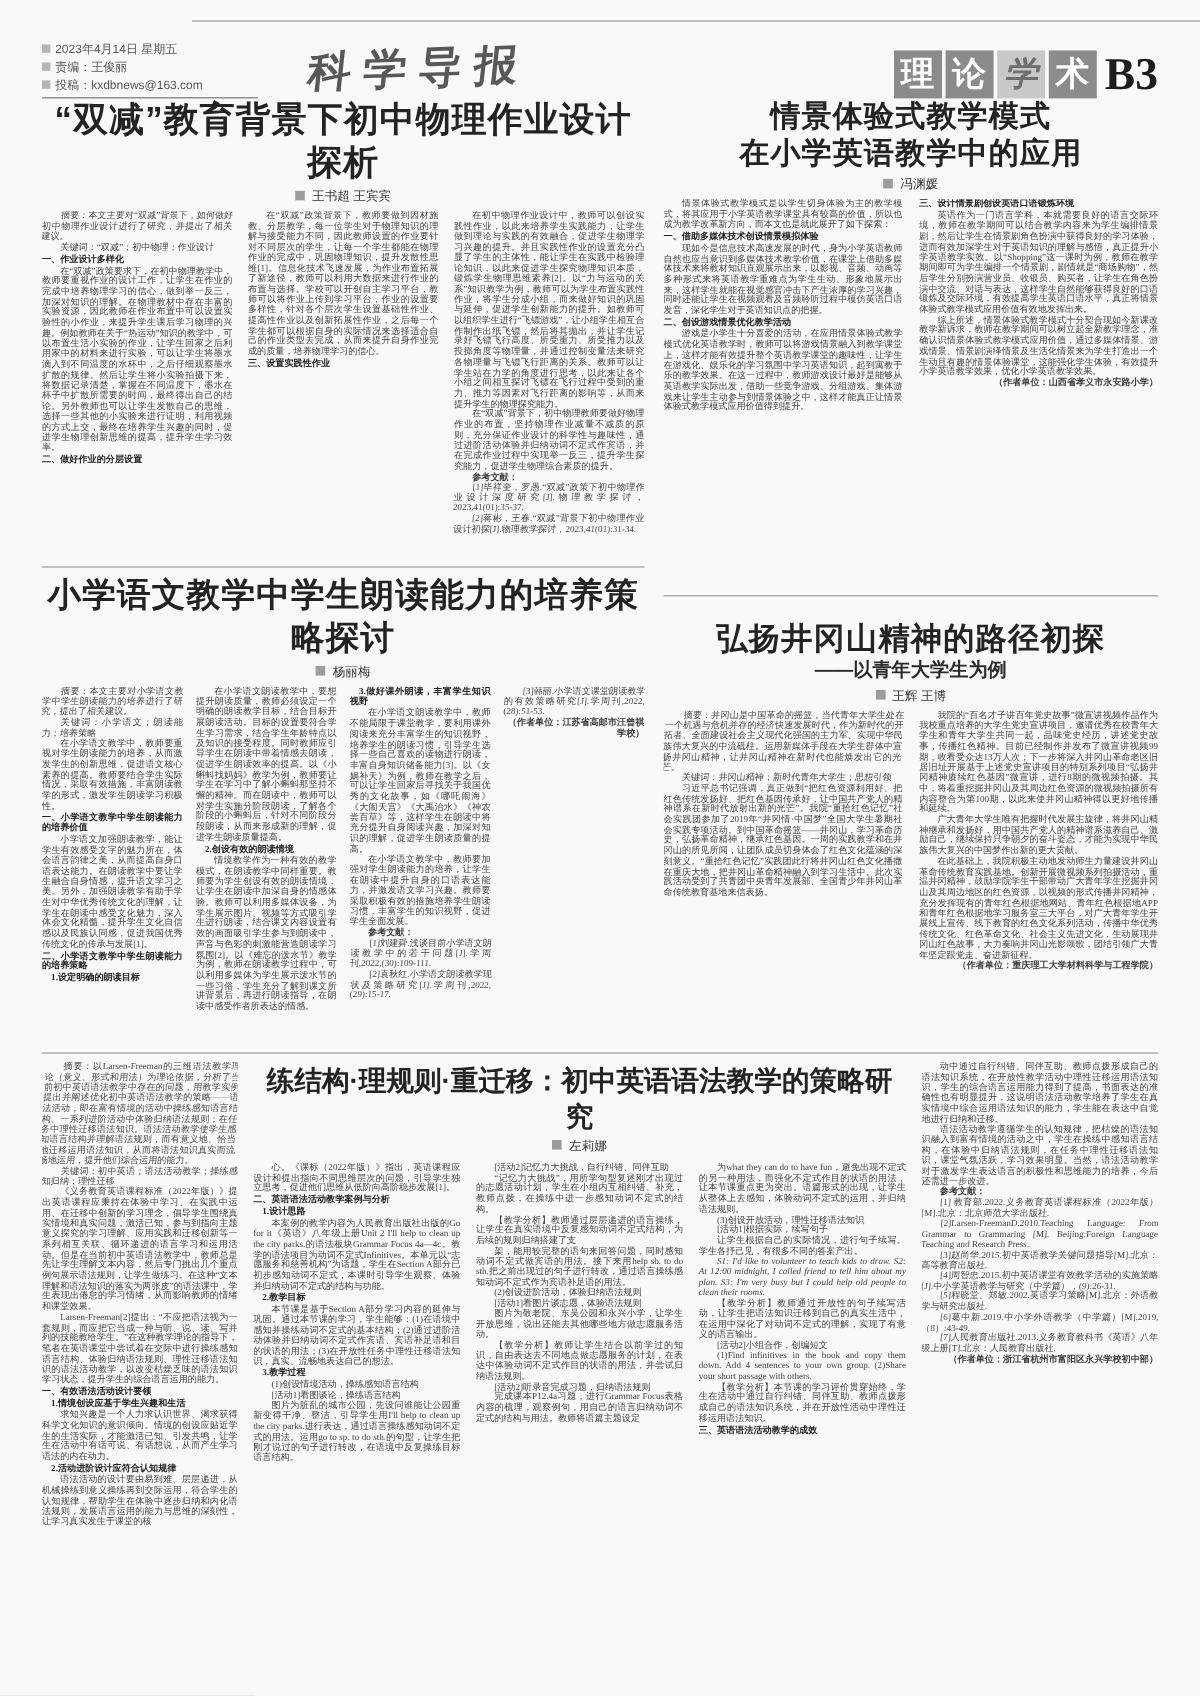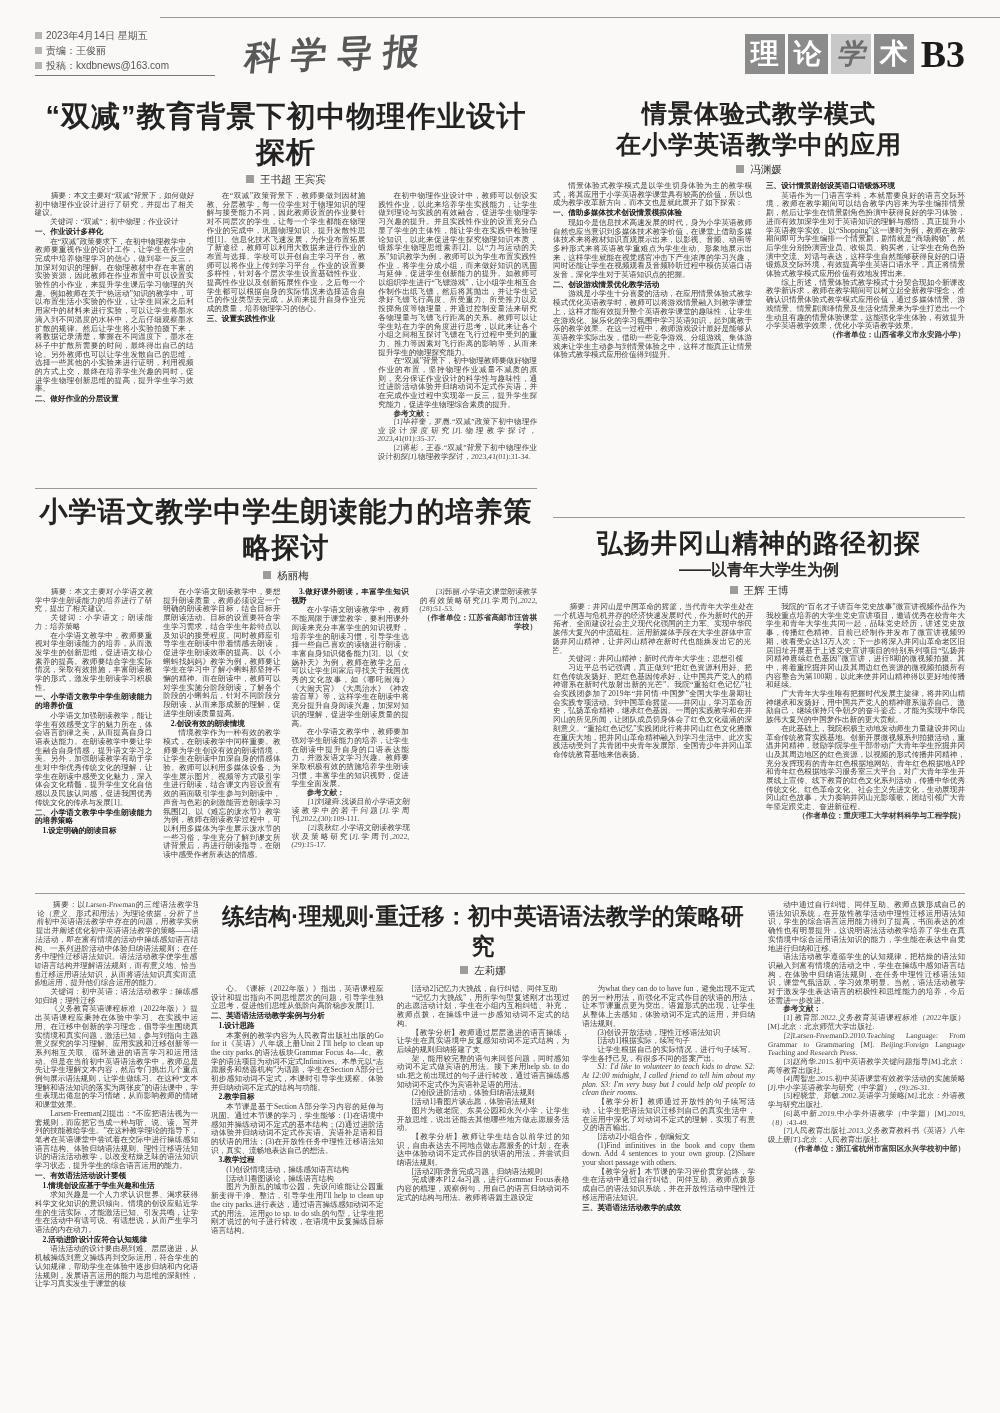--- a/index.html
+++ b/index.html
@@ -2,21 +2,21 @@
 <html><head>
 <meta charset="utf-8">
 <style>
   html,body{margin:0;padding:0;background:#ddd;}
   .page{position:relative;width:1000px;height:1413px;margin:0 auto;background:#faf9f7;
         font-family:"Liberation Serif","DejaVu Serif",serif;color:#3c3c3c;overflow:hidden;box-sizing:border-box;}
   .top-rule{position:absolute;top:17px;left:160px;right:0;border-top:1.5px solid #9a9a9a;}
   .inner{position:absolute;left:35px;right:35px;top:24px;}
 
   
-  .header{display:flex;align-items:flex-start;height:58px;}
+  .header{display:flex;align-items:flex-end;height:58px;gap:12px;}
   .head-info{width:180px;font-family:"Liberation Sans",sans-serif;font-size:10px;line-height:15px;color:#555;padding-top:4px;}
   .head-info .hline{white-space:nowrap;}
   .head-info .hline:last-child{border-bottom:1px solid #777;padding-bottom:2px;}
   .hsq{display:inline-block;width:7px;height:7px;background:#b5b5b5;margin-right:4px;}
   .masthead{font-family:"DejaVu Serif",serif;font-weight:bold;font-size:36px;color:#585858;
             transform:skewX(-8deg) rotate(-2deg);letter-spacing:10px;margin:6px 0 0 30px;white-space:nowrap;}
   .head-spacer{flex:1;}
   .section-area{display:flex;align-items:center;gap:3px;padding-top:10px;}
   .sec-box{width:40px;height:40px;background:#8b8b8b;color:#fff;font-family:"Liberation Sans",sans-serif;
            font-weight:bold;font-size:28px;line-height:40px;text-align:center;}
@@ -33,33 +33,33 @@
   .fl-p{text-indent:2em;}
   .fl-h{font-weight:bold;font-family:"Liberation Sans",sans-serif;color:#222;margin:1px 0;}
   .fl-h2{font-weight:bold;color:#222;margin:1px 0;text-indent:1em;}
   .fl-kai{text-indent:2em;color:#444;transform:skewX(-4deg);}
   .fl-refh{font-weight:bold;text-indent:2em;font-family:"Liberation Sans",sans-serif;}
   .fl-ref{text-indent:2em;color:#444;transform:skewX(-4deg);}
   .fl-eng{text-indent:2em;font-style:italic;}
   .fl-unit{font-weight:bold;text-align:right;font-family:"Liberation Sans",sans-serif;}
 
   
-  .row1{display:flex;gap:16px;margin-top:16px;}
+  .row1{display:flex;gap:16px;margin-top:0;}
   .art1{width:502px;}
   .art1 .atitle{font-size:29px;line-height:36px;}
   .art1 .abody{column-count:3;column-gap:13px;height:272px;}
   .art2{flex:1;}
   .art2 .atitle{font-size:25px;line-height:31px;}
   .art2 .abody{column-count:2;column-gap:14px;height:266px;}
 
   .row2{display:flex;gap:16px;margin-top:24px;align-items:center;}
   .art3{width:502px;border-top:1px solid #999;padding-top:5px;}
   .art3 .atitle{font-size:28px;line-height:36px;}
   .art3 .abody{column-count:4;column-gap:11px;height:296px;}
-  .art4{flex:1;border-top:1px solid #999;padding-top:9px;}
+  .art4{flex:1;border-top:1px solid #999;padding-top:19px;}
   .art4 .atitle{font-size:26px;line-height:32px;}
   .art4 .subtitle{font-size:16px;line-height:22px;}
   .art4 .abody{column-count:2;column-gap:14px;height:252px;}
 
   .row3{display:flex;gap:13px;margin-top:9px;border-top:1px solid #999;padding-top:7px;height:612px;}
   .g-left{width:163px;}
   .g-left .abody{height:605px;}
   .g-center{flex:1;display:flex;flex-direction:column;}
   .g-center .atitle{font-size:23px;line-height:30px;letter-spacing:0;}
   .g-center .abody{column-count:3;column-gap:13px;height:548px;margin-top:2px;}

